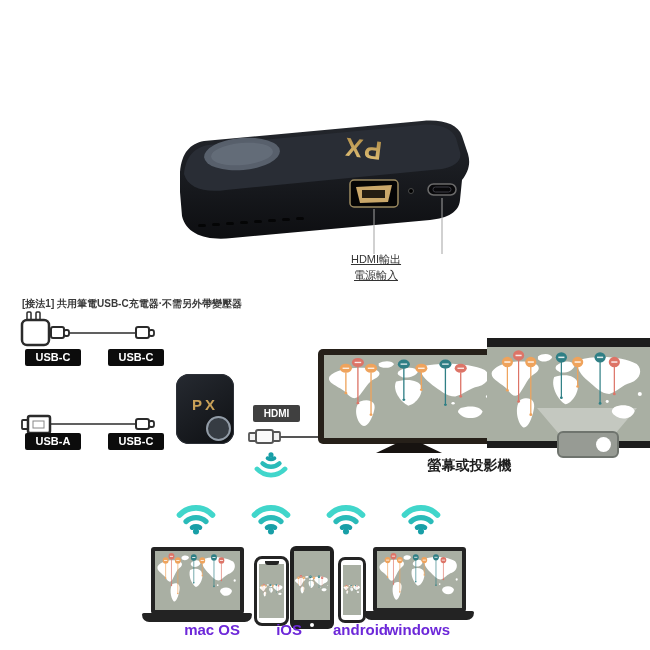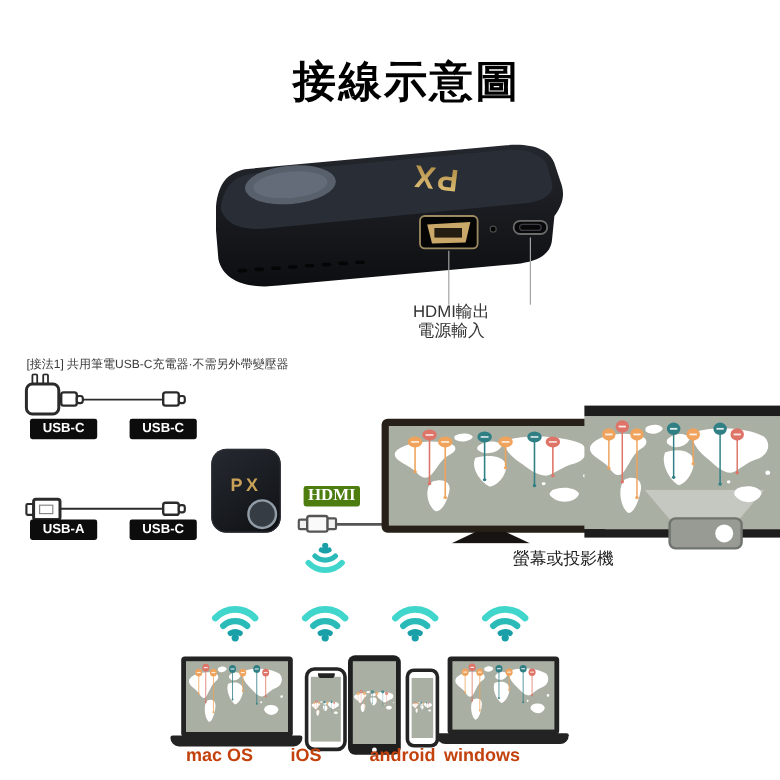--- a/index.html
+++ b/index.html
@@ -1,57 +1,57 @@
 <!DOCTYPE html>
 <html><head>
 <meta charset="utf-8">
 <style>
   html,body{margin:0;padding:0;background:#fff;}
   #stage{position:relative;width:650px;height:650px;overflow:hidden;background:#fff;
          font-family:"Liberation Sans","DejaVu Sans",sans-serif;}
   .abs{position:absolute;}
   #title{left:189px;top:44px;width:300px;font-size:36px;font-weight:700;color:#000;
          letter-spacing:2px;text-align:center;}
-  .portnote{top:251px;width:84px;font-size:14px;line-height:16px;color:#333;text-align:center;}
-  .method-head{font-size:10px;font-weight:400;color:#3a3a3a;white-space:nowrap;}
+  .portnote{top:251px;width:84px;font-size:11px;line-height:16px;color:#333;text-align:center;text-decoration:underline;}
+  .method-head{font-size:10px;font-weight:700;color:#3a3a3a;white-space:nowrap;}
   .usbbox{width:56px;height:17px;background:#0c0c0c;color:#fff;font-size:11px;font-weight:700;
           line-height:17px;text-align:center;border-radius:2px;}
   #tx{left:176px;top:374px;width:58px;height:70px;border-radius:13px;
       background:linear-gradient(145deg,#262a31,#0e1013);box-shadow:inset 0 0 0 1px #2c3037;}
   #tx .brand{position:absolute;left:0;top:22px;width:100%;text-align:center;color:#c9a158;
       font-size:15px;font-weight:700;letter-spacing:3px;}
   #tx .pwr{position:absolute;left:30px;top:42px;width:21px;height:21px;border-radius:50%;
       border:2px solid #929ca7;background:#363c43;}
-  #hdmibox{left:253px;top:405px;width:47px;height:17px;background:#4d7c0f;color:#fff;
-      font-size:14px;font-weight:700;line-height:17px;text-align:center;border-radius:2px;font-family:Liberation Serif, serif;}
+  #hdmibox{left:253px;top:405px;width:47px;height:17px;background:#404040;color:#fff;
+      font-size:10px;font-weight:700;line-height:17px;text-align:center;border-radius:2px;}
   .screen-frame{background:#262019;border-radius:5px;padding:6px;box-sizing:border-box;}
   .sage{background:#a9afa3;overflow:hidden;position:relative;}
   .map{display:block;width:100%;height:100%;}
   #mon-stand{left:376px;top:443px;width:66px;height:10px;background:#171310;
       clip-path:polygon(32% 0,68% 0,100% 100%,0 100%);}
-  #caption{left:412px;top:457px;width:115px;font-size:14px;font-weight:400;color:#1d1d1d;text-align:center;}
+  #caption{left:412px;top:457px;width:115px;font-size:14px;font-weight:700;color:#1d1d1d;text-align:center;}
   .bar{background:#1d1d1d;}
   #beam{left:537px;top:408px;width:100px;height:33px;background:rgba(255,255,255,.32);
       clip-path:polygon(0 0,100% 0,72% 100%,28% 100%);}
   #projector{left:557px;top:431px;width:62px;height:27px;background:#979b94;border:2px solid #6f746e;
       border-radius:6px;box-sizing:border-box;}
   #projector .lens{position:absolute;right:6px;top:4px;width:15px;height:15px;border-radius:50%;background:#fff;}
   .wifi{width:44px;height:33px;}
   .rot180{transform:rotate(180deg);}
   .laptop-screen{background:#232323;border-radius:3px;padding:4px;box-sizing:border-box;}
   .laptop-base{background:#232323;border-radius:2px 2px 8px 8px;}
   .phone{border:3px solid #242424;border-radius:8px;box-sizing:border-box;background:#fff;padding:5px 2px;}
   .phone .scr{width:100%;height:100%;}
   .notch{position:absolute;left:50%;top:2px;transform:translateX(-50%);width:14px;height:4px;
       background:#242424;border-radius:0 0 3px 3px;}
   #tablet{left:290px;top:546px;width:44px;height:83px;background:#1f1f1f;border-radius:6px;
       padding:5px 4px 9px 4px;box-sizing:border-box;}
   #tablet .homedot{position:absolute;left:50%;bottom:2.5px;transform:translateX(-50%);
       width:4px;height:4px;border-radius:50%;background:#fff;}
-  .oslabel{top:621px;font-size:15px;font-weight:700;color:#c2410c;text-align:left;}
+  .oslabel{top:621px;font-size:15px;font-weight:700;color:#6d28d9;text-align:right;}
   .leader{stroke:#a3a3a3;stroke-width:1;}
 </style>
 </head>
 <body>
 
 <div id="stage">
 
   <svg width="0" height="0" style="position:absolute">
     <defs>
       <symbol id="worldmap" viewBox="0 0 160 100">
@@ -105,21 +105,20 @@
       </symbol>
       <symbol id="wifisym" viewBox="0 0 48 38">
         <path d="M5,15 A26,26 0 0 1 43,15" stroke="#41D6CB" stroke-width="6.5" fill="none" stroke-linecap="round"></path>
         <path d="M12.5,22.5 A17,17 0 0 1 35.5,22.5" stroke="#2ABBB9" stroke-width="6" fill="none" stroke-linecap="round"></path>
         <path d="M19.5,29.5 A9,9 0 0 1 28.5,29.5" stroke="#189FA7" stroke-width="5.5" fill="none" stroke-linecap="round"></path>
         <circle cx="24" cy="34" r="3.5" fill="#189FA7"></circle>
       </symbol>
     </defs>
   </svg>
 
-  <div id="title" class="abs">接線示意圖</div>
 
   <svg class="abs" style="left:170px;top:108px" width="305" height="150" viewBox="0 0 305 150">
     <defs>
       <linearGradient id="bodyGrad" x1="0" y1="0" x2="0" y2="1">
         <stop offset="0" stop-color="#24272d"></stop>
           <stop offset="1" stop-color="#0d0e11"></stop>
       </linearGradient>
       <linearGradient id="goldGrad" x1="0" y1="0" x2="0" y2="1">
         <stop offset="0" stop-color="#e8c87e"></stop>
           <stop offset="1" stop-color="#a8843f"></stop>

